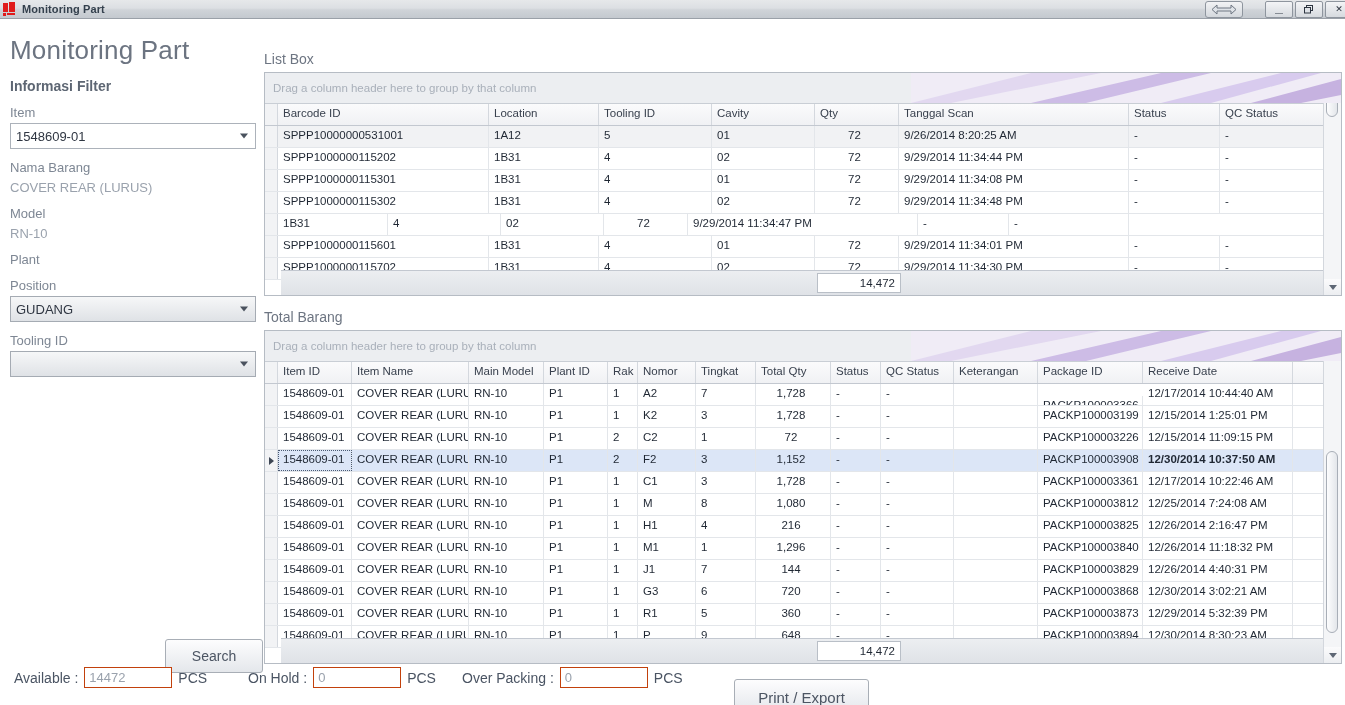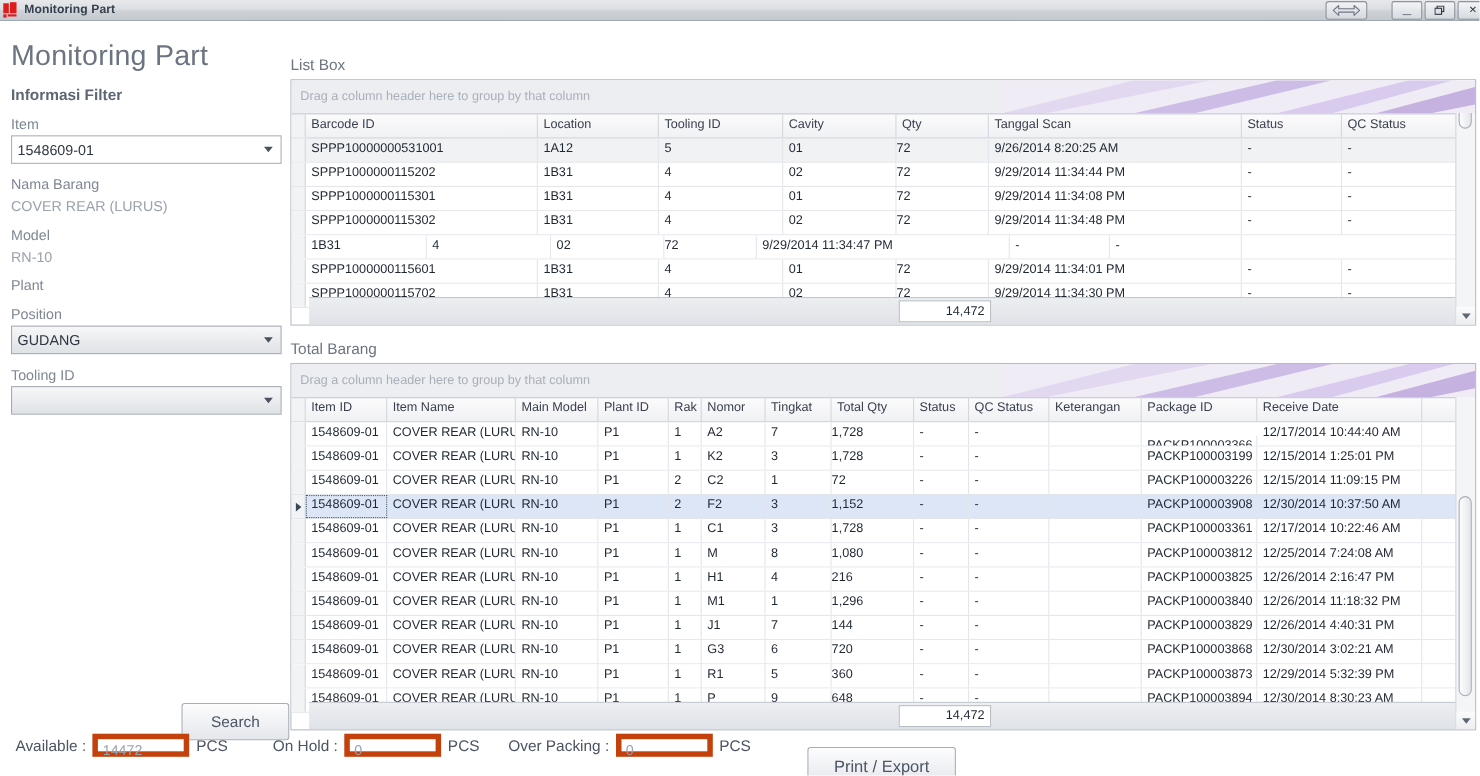--- a/index.html
+++ b/index.html
@@ -89,21 +89,21 @@
   }
   .rowind{width:12px;flex:none;border-right:1px solid #d4d8de;background:#f2f3f5;
     display:flex;align-items:center;justify-content:center;}
   .row{display:flex;height:21px;align-items:stretch;border-bottom:1px solid #e3e6ea;background:#fff;}
   .row.alt{background:#f1f2f4;}
   .row.sel{background:#dce6f7;}
   .row .cell{
     font-size:11.5px;color:#1f2733;padding:3px 0 0 5px;box-sizing:border-box;
     border-right:1px solid #e3e6ea;white-space:nowrap;overflow:hidden;
   }
-  .row .cell.num{text-align:left;padding-right:4px;padding-left:0;}
+  .row .cell.num{text-align:center;padding-right:4px;padding-left:0;}
   .row.sel .cell.first{outline:1px dotted #4a5a72;outline-offset:-1px;}
   .caret{width:0;height:0;border-top:4px solid transparent;border-bottom:4px solid transparent;
     border-left:5px solid #3d4654;}
   .summary{
     position:absolute;left:16px;bottom:0;height:25px;width:100%;
     background:linear-gradient(to bottom,#eceef1,#dfe2e7);
     border-top:1px solid #c3c8d0;box-sizing:border-box;
   }
   .sum-box{
     position:absolute;left:536px;top:2px;width:84px;height:20px;background:#fff;
@@ -117,21 +117,21 @@
     background:linear-gradient(to bottom,#fbfbfc,#eceef1);}
   .sb-btn.bot{position:absolute;bottom:0;}
   .sb-thumb{position:absolute;left:2px;width:12px;border-radius:6px;
     background:linear-gradient(to right,#fdfdfe,#e3e6ea);border:1px solid #a8aeb7;box-sizing:border-box;}
   .tri-up{width:0;height:0;border-left:4px solid transparent;border-right:4px solid transparent;border-bottom:5px solid #5e6775;}
   .tri-dn{width:0;height:0;border-left:4px solid transparent;border-right:4px solid transparent;border-top:5px solid #5e6775;}
   
   .footer{position:absolute;left:0;bottom:0;width:1345px;height:55px;}
   .f-label{font-size:14px;color:#4a5463;}
   .f-input{
-    width:88px;height:21px;border:5px solid #c2410c;background:#fff;box-sizing:border-box;
+    width:88px;height:21px;border:1px solid #c2410c;background:#fff;box-sizing:border-box;
     font-size:13px;color:#9aa2ad;padding:2px 0 0 4px;
   }
   .f-unit{font-size:14px;color:#4a5463;}
   .fgroup{display:flex;align-items:center;gap:6px;position:absolute;}
   .print-btn{
     position:absolute;left:734px;top:660px;width:133px;height:35px;
     background:linear-gradient(to bottom,#fdfdfe,#e2e5ea);
     border:1px solid #a8aeb6;border-radius:3px;
     font-size:15px;color:#4c5563;display:flex;align-items:center;justify-content:center;
   }
@@ -407,21 +407,21 @@
             <div class="cell" style="width: 75px; flex: 0 0 auto;">RN-10</div>
             <div class="cell" style="width: 64px; flex: 0 0 auto;">P1</div>
             <div class="cell" style="width: 30px; flex: 0 0 auto;">2</div>
             <div class="cell" style="width: 58px; flex: 0 0 auto;">F2</div>
             <div class="cell" style="width: 60px; flex: 0 0 auto;">3</div>
             <div class="cell num" style="width: 75px; flex: 0 0 auto;">1,152</div>
             <div class="cell" style="width: 50px; flex: 0 0 auto;">-</div>
             <div class="cell" style="width: 73px; flex: 0 0 auto;">-</div>
             <div class="cell" style="width: 84px; flex: 0 0 auto;"></div>
             <div class="cell" style="width: 105px; flex: 0 0 auto;">PACKP100003908</div>
-            <div class="cell" style="width: 150px; flex: 0 0 auto;">12/30/2014 10:37:50 AM</div>
+            <div class="cell" style="width: 150px; flex: 0 0 auto; font-weight: bold;">12/30/2014 10:37:50 AM</div>
           </div>
           <div class="row">
             <div class="rowind"></div>
             <div class="cell first" style="width: 74px; flex: 0 0 auto;">1548609-01</div>
             <div class="cell" style="width: 117px; flex: 0 0 auto;">COVER REAR (LURUS)</div>
             <div class="cell" style="width: 75px; flex: 0 0 auto;">RN-10</div>
             <div class="cell" style="width: 64px; flex: 0 0 auto;">P1</div>
             <div class="cell" style="width: 30px; flex: 0 0 auto;">1</div>
             <div class="cell" style="width: 58px; flex: 0 0 auto;">C1</div>
             <div class="cell" style="width: 60px; flex: 0 0 auto;">3</div>

